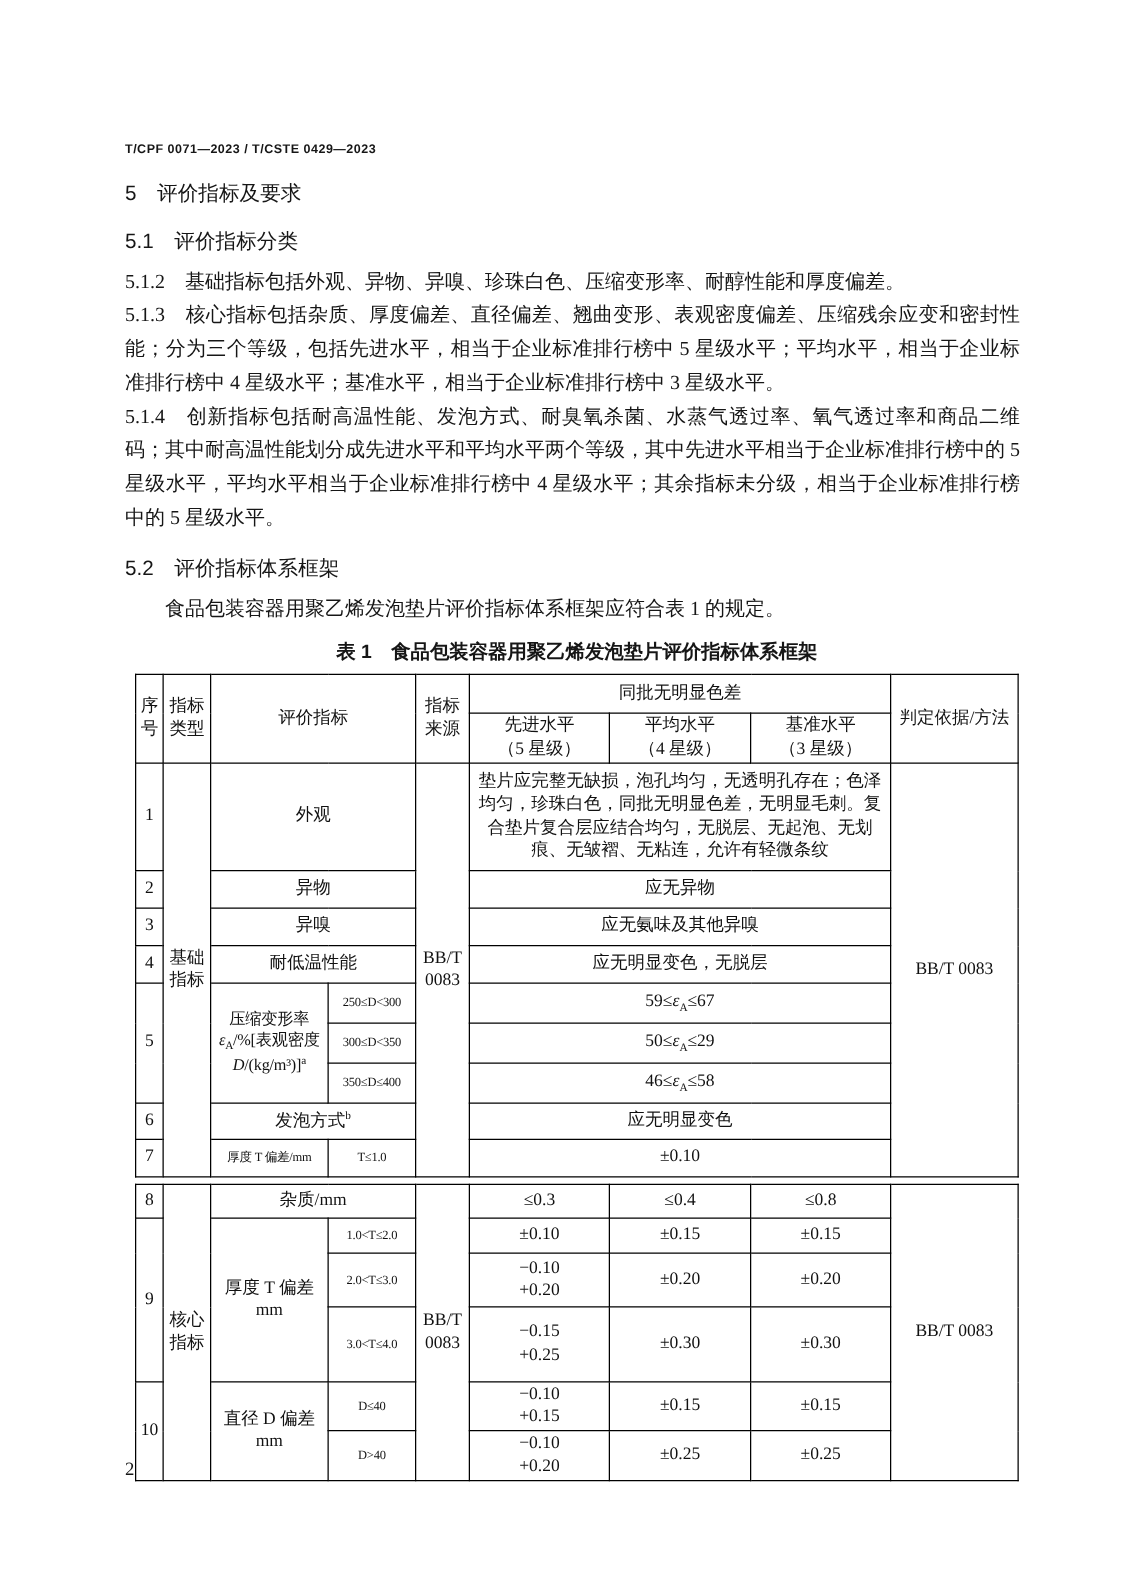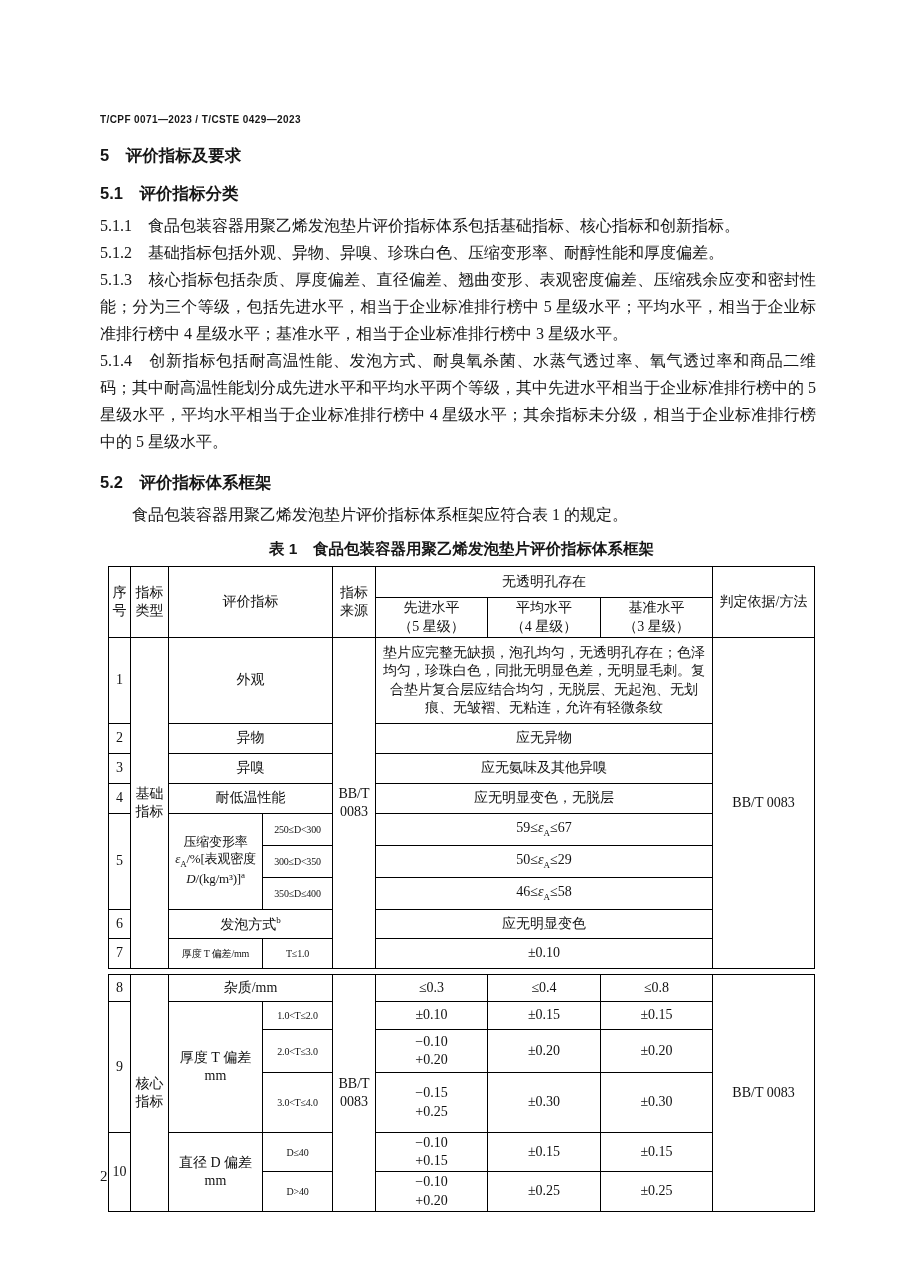--- a/index.html
+++ b/index.html
@@ -9,21 +9,21 @@
     font-family:"Liberation Serif","DejaVu Serif",serif; color:#161616;
     overflow:hidden;
   }
   .doc-header {
     font-family:"Liberation Sans","DejaVu Sans",sans-serif;
     font-size:10px; font-weight:bold; letter-spacing:0.4px; line-height:20px;
     margin-bottom:14px;
   }
   .h-sec, .h-sub {
     font-family:"Liberation Sans","DejaVu Sans",sans-serif;
-    font-size:16.5px; font-weight:bold; line-height:22px; margin:0;
+    font-size:16.5px; font-weight:normal; line-height:22px; margin:0;
   }
   .h-sec { margin:10px 0 16px 0; }
   .h-sub { margin:16px 0 8px 0; }
   p.body-p {
     font-size:16px; line-height:27px; margin:0; text-align:justify;
   }
   p.indent { text-indent:32px; }
   .tbl-title {
     font-family:"Liberation Sans","DejaVu Sans",sans-serif;
     font-size:15.5px; font-weight:bold; text-align:center;
@@ -50,21 +50,20 @@
 </head>
 <body>
 
 <div class="page">
 
   <div class="doc-header">T/CPF 0071—2023 / T/CSTE 0429—2023</div>
 
   <h2 class="h-sec">5　评价指标及要求</h2>
   <h3 class="h-sub">5.1　评价指标分类</h3>
 
-  <p class="body-p">5.1.1　食品包装容器用聚乙烯发泡垫片评价指标体系包括基础指标、核心指标和创新指标。</p>
   <p class="body-p">5.1.2　基础指标包括外观、异物、异嗅、珍珠白色、压缩变形率、耐醇性能和厚度偏差。</p>
   <p class="body-p">5.1.3　核心指标包括杂质、厚度偏差、直径偏差、翘曲变形、表观密度偏差、压缩残余应变和密封性能；分为三个等级，包括先进水平，相当于企业标准排行榜中 5 星级水平；平均水平，相当于企业标准排行榜中 4 星级水平；基准水平，相当于企业标准排行榜中 3 星级水平。</p>
   <p class="body-p">5.1.4　创新指标包括耐高温性能、发泡方式、耐臭氧杀菌、水蒸气透过率、氧气透过率和商品二维码；其中耐高温性能划分成先进水平和平均水平两个等级，其中先进水平相当于企业标准排行榜中的 5 星级水平，平均水平相当于企业标准排行榜中 4 星级水平；其余指标未分级，相当于企业标准排行榜中的 5 星级水平。</p>
 
   <h3 class="h-sub">5.2　评价指标体系框架</h3>
   <p class="body-p indent">食品包装容器用聚乙烯发泡垫片评价指标体系框架应符合表 1 的规定。</p>
 
   <div class="tbl-title">表 1　食品包装容器用聚乙烯发泡垫片评价指标体系框架</div>
 
   <table class="frame t1">
@@ -81,21 +80,21 @@
     </colgroup>
     <tbody>
         <tr style="height:31px">
       <td rowspan="2" class="pre hdr">序
 号</td>
       <td rowspan="2" class="pre hdr">指标
 类型</td>
       <td rowspan="2" colspan="2" class="hdr">评价指标</td>
       <td rowspan="2" class="pre hdr">指标
 来源</td>
-      <td colspan="3" class="hdr">无透明孔存在</td>
+      <td colspan="3" class="hdr">同批无明显色差</td>
       <td rowspan="2" class="hdr">判定依据/方法</td>
     </tr>
     <tr style="height:40px">
       <td class="pre hdr">先进水平
 （5 星级）</td>
       <td class="pre hdr">平均水平
 （4 星级）</td>
       <td class="pre hdr">基准水平
 （3 星级）</td>
     </tr>

